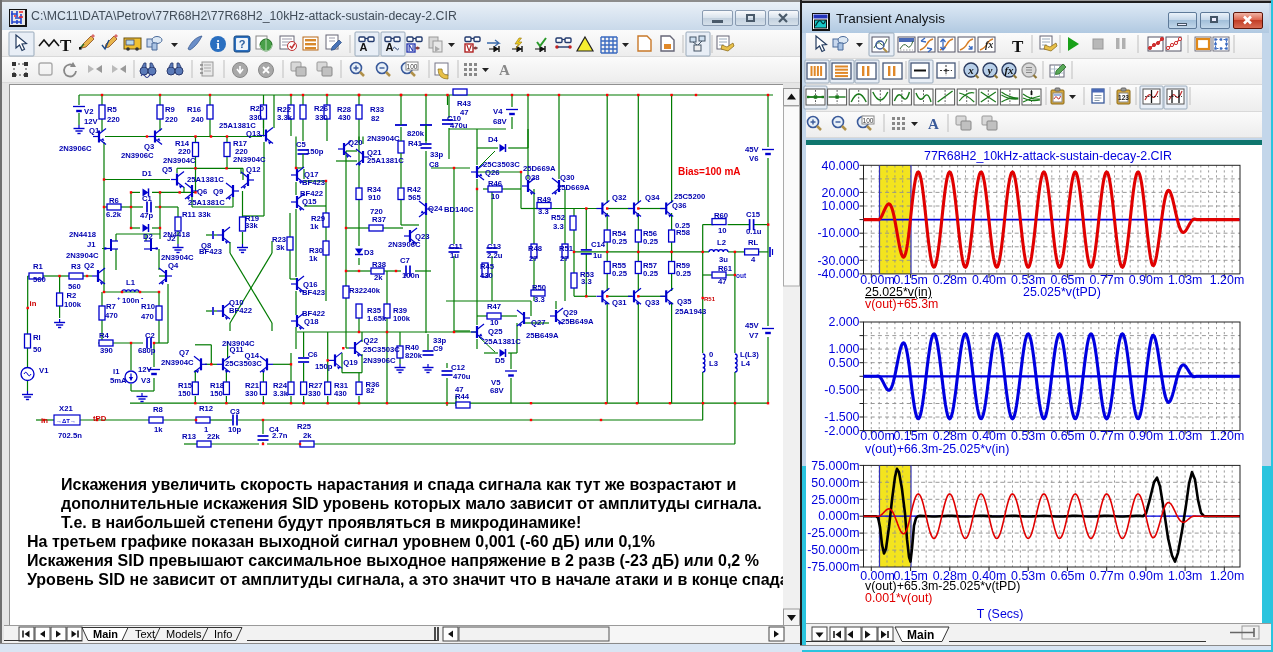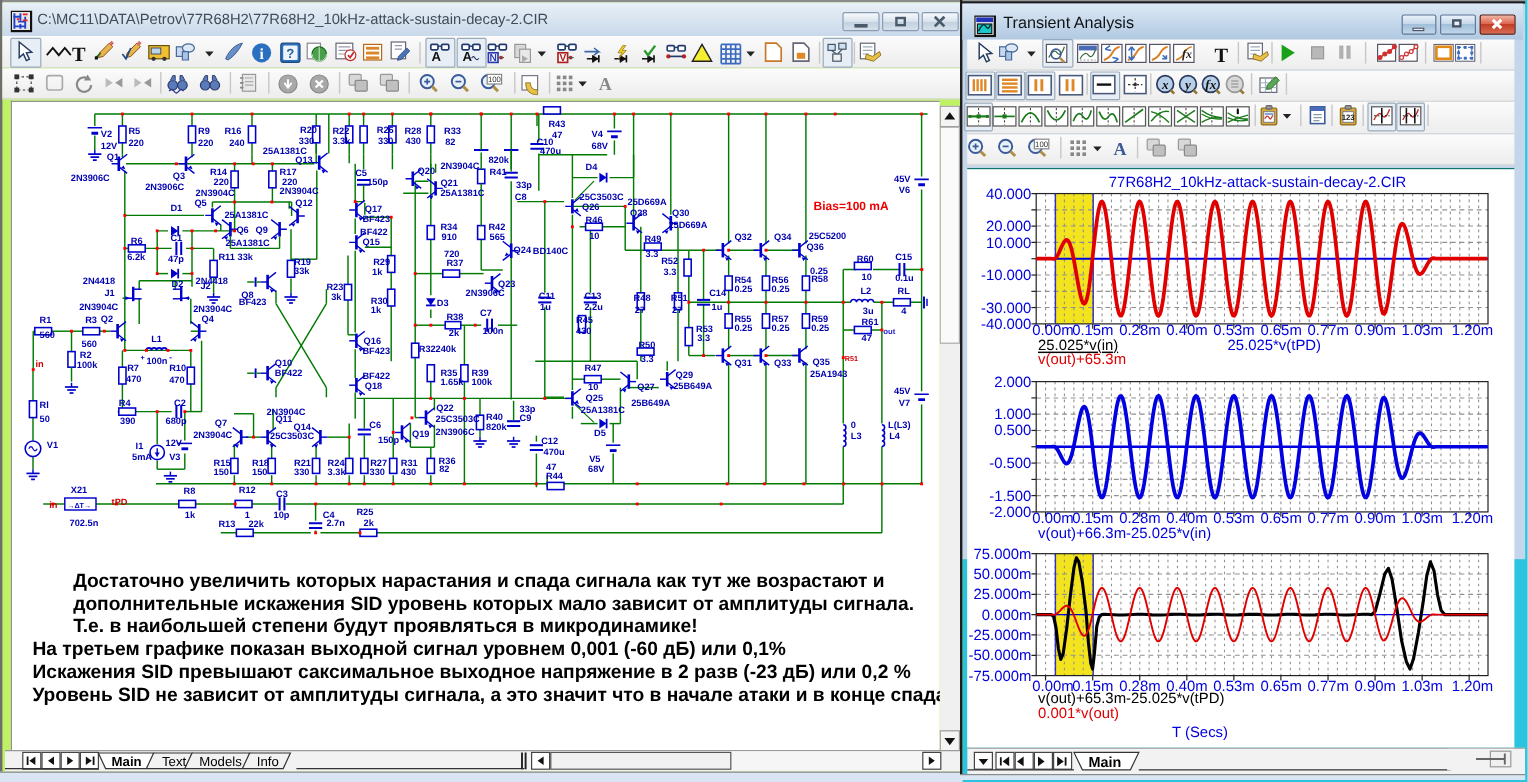--- a/index.html
+++ b/index.html
@@ -1,15 +1,15 @@
 <!DOCTYPE html>
 <html><head><meta charset="utf-8"><style>
 *{margin:0;padding:0;box-sizing:border-box}
 body{width:1273px;height:652px;position:relative;overflow:hidden;background:#2ac4de;font-family:"Liberation Sans",sans-serif}
-.winL{position:absolute;left:0;top:0;width:802px;height:652px;background:#bef264}
+.winL{position:absolute;left:0;top:0;width:802px;height:652px;background:#e5e5e5}
 .winR{position:absolute;left:800px;top:0;width:471px;height:466px;background:#c3d6ea}
 .tbar{position:absolute;background:linear-gradient(#fbfbfb,#ededed);border-bottom:1px solid #d9d9d9}
 .title-btn{position:absolute;border-radius:2px}
 </style></head><body>
 <div class="winL">
  <div style="position:absolute;left:0;top:0;width:802px;height:2px;background:#8c8c8c"></div>
  <div style="position:absolute;left:0;top:0;width:2px;height:652px;background:#6e6e6e"></div>
  <div style="position:absolute;left:2px;top:2px;width:800px;height:28px;background:linear-gradient(#e9f0f7,#c9d9ea)"></div>
  <svg width="18" height="18" style="position:absolute;left:9px;top:9px">
    <rect x="0" y="0" width="17" height="17" fill="#e8e8e8" stroke="#111" stroke-width="2"></rect>
@@ -1016,21 +1016,21 @@
           <text x="703" y="300" font-size="6" font-weight="bold" fill="#cc0000" text-anchor="start" font-family="Liberation Sans,sans-serif">R51</text>
           <text x="295" y="146" font-size="7.7" font-weight="bold" fill="#0000b0" text-anchor="start" font-family="Liberation Sans,sans-serif">C5</text>
           <text x="305" y="153" font-size="7.7" font-weight="bold" fill="#0000b0" text-anchor="start" font-family="Liberation Sans,sans-serif">150p</text>
           <text x="347" y="144" font-size="7.7" font-weight="bold" fill="#0000b0" text-anchor="start" font-family="Liberation Sans,sans-serif">Q20</text>
           <text x="366" y="154" font-size="7.7" font-weight="bold" fill="#0000b0" text-anchor="start" font-family="Liberation Sans,sans-serif">Q21</text>
           <text x="366" y="162" font-size="7.7" font-weight="bold" fill="#0000b0" text-anchor="start" font-family="Liberation Sans,sans-serif">25A1381C</text>
           <text x="366" y="140" font-size="7.7" font-weight="bold" fill="#0000b0" text-anchor="start" font-family="Liberation Sans,sans-serif">2N3904C</text>
           <text x="677" y="174" font-size="10" font-weight="bold" fill="#ee0000" text-anchor="start" font-family="Liberation Sans,sans-serif">Bias=100 mA</text>
         </g>
       </svg>
-      <div style="position:absolute;left:51px;top:391px;font:bold 16px 'Liberation Sans',sans-serif;color:#000;white-space:nowrap">Достаточно увеличить которых нарастания и спада сигнала как тут же возрастают и</div>
+      <div style="position:absolute;left:51px;top:391px;font:bold 16px 'Liberation Sans',sans-serif;color:#000;white-space:nowrap">Искажения увеличить скорость нарастания и спада сигнала как тут же возрастают и</div>
       <div style="position:absolute;left:51px;top:429px;font:bold 16px 'Liberation Sans',sans-serif;color:#000;white-space:nowrap">Т.е. в наибольшей степени будут проявляться в микродинамике!</div>
       <div style="position:absolute;left:51px;top:410px;font:bold 16px 'Liberation Sans',sans-serif;color:#000;white-space:nowrap">дополнительные искажения SID уровень которых мало зависит от амплитуды сигнала.</div>
       <div style="position:absolute;left:17px;top:448px;font:bold 16px 'Liberation Sans',sans-serif;color:#000;white-space:nowrap">На третьем графике показан выходной сигнал уровнем 0,001 (-60 дБ) или 0,1%</div>
       <div style="position:absolute;left:17px;top:467px;font:bold 16px 'Liberation Sans',sans-serif;color:#000;white-space:nowrap">Искажения SID превышают саксимальное выходное напряжение в 2 разв (-23 дБ) или 0,2 %</div>
       <div style="position:absolute;left:17px;top:486px;font:bold 16px 'Liberation Sans',sans-serif;color:#000;white-space:nowrap">Уровень SID не зависит от амплитуды сигнала, а это значит что в начале атаки и в конце спада</div>
     </div>
  <svg width="17" height="538" style="position:absolute;left:783px;top:88px">
       <rect x="0" y="0" width="17" height="538" fill="#f0f0f0"></rect>
       <rect x="0.5" y="0.5" width="16" height="17" fill="#f4f4f4" stroke="#999"></rect>
       <path d="M8.5,5.5 l4.5,6 l-9,0 z" fill="#111"></path>
@@ -1089,21 +1089,21 @@
  <div class="title-btn" style="left:400px;top:12px;width:30px;height:17px;background:linear-gradient(#eaf2fa,#c6d8ea 45%,#9fbdd8 45%,#c2d7ea);border:1px solid #5e7a99">
       <div style="position:absolute;left:9px;top:3px;width:8px;height:7px;border:2px solid #456;background:#eef"></div>
     </div>
  <div class="title-btn" style="left:433px;top:12px;width:30px;height:17px;background:linear-gradient(#f0b4a4,#dd6750 45%,#c03a22 45%,#d96b52);border:1px solid #5e1408"><svg width="28" height="15">
         <path d="M10,3.5 l7,7 m0,-7 l-7,7" stroke="#fff" stroke-width="2.6"></path>
       </svg></div>
  <div class="tbar" style="left:6px;top:33px;width:456px;height:26px"></div>
  <div class="tbar" style="left:6px;top:59px;width:456px;height:26px"></div>
  <div class="tbar" style="left:6px;top:85px;width:456px;height:27px"></div>
  <div class="tbar" style="left:6px;top:112px;width:456px;height:26px"></div>
- <div style="position:absolute;left:6px;top:140px;width:456px;height:483px;background:#fff;border-top:1px solid #0f766e">
+ <div style="position:absolute;left:6px;top:140px;width:456px;height:483px;background:#fff;border-top:5px solid #0f766e">
       <svg width="456" height="483" style="position:absolute;left:0;top:0" viewBox="0 0 456 483">
         <style>.bl{font:12.4px "Liberation Sans",sans-serif;fill:#0000dd}.blk{font:12.4px "Liberation Sans",sans-serif;fill:#000}.rd{font:12.4px "Liberation Sans",sans-serif;fill:#e00000}</style>
         <g transform="translate(-806,-140)">
           <rect x="879.5" y="160.3" width="31.5" height="108.59999999999997" fill="#f3e41e"></rect>
           <line x1="871.3" y1="160.3" x2="871.3" y2="268.9" stroke="#909090" stroke-width="0.9" stroke-dasharray="2.2,2.8"></line>
           <line x1="879.2" y1="160.3" x2="879.2" y2="268.9" stroke="#909090" stroke-width="0.9" stroke-dasharray="2.2,2.8"></line>
           <line x1="887.0" y1="160.3" x2="887.0" y2="268.9" stroke="#909090" stroke-width="0.9" stroke-dasharray="2.2,2.8"></line>
           <line x1="894.9" y1="160.3" x2="894.9" y2="268.9" stroke="#909090" stroke-width="0.9" stroke-dasharray="2.2,2.8"></line>
           <line x1="902.7" y1="160.3" x2="902.7" y2="268.9" stroke="#909090" stroke-width="0.9" stroke-dasharray="2.2,2.8"></line>
           <line x1="910.6" y1="160.3" x2="910.6" y2="268.9" stroke="#909090" stroke-width="0.9" stroke-dasharray="2.2,2.8"></line>

